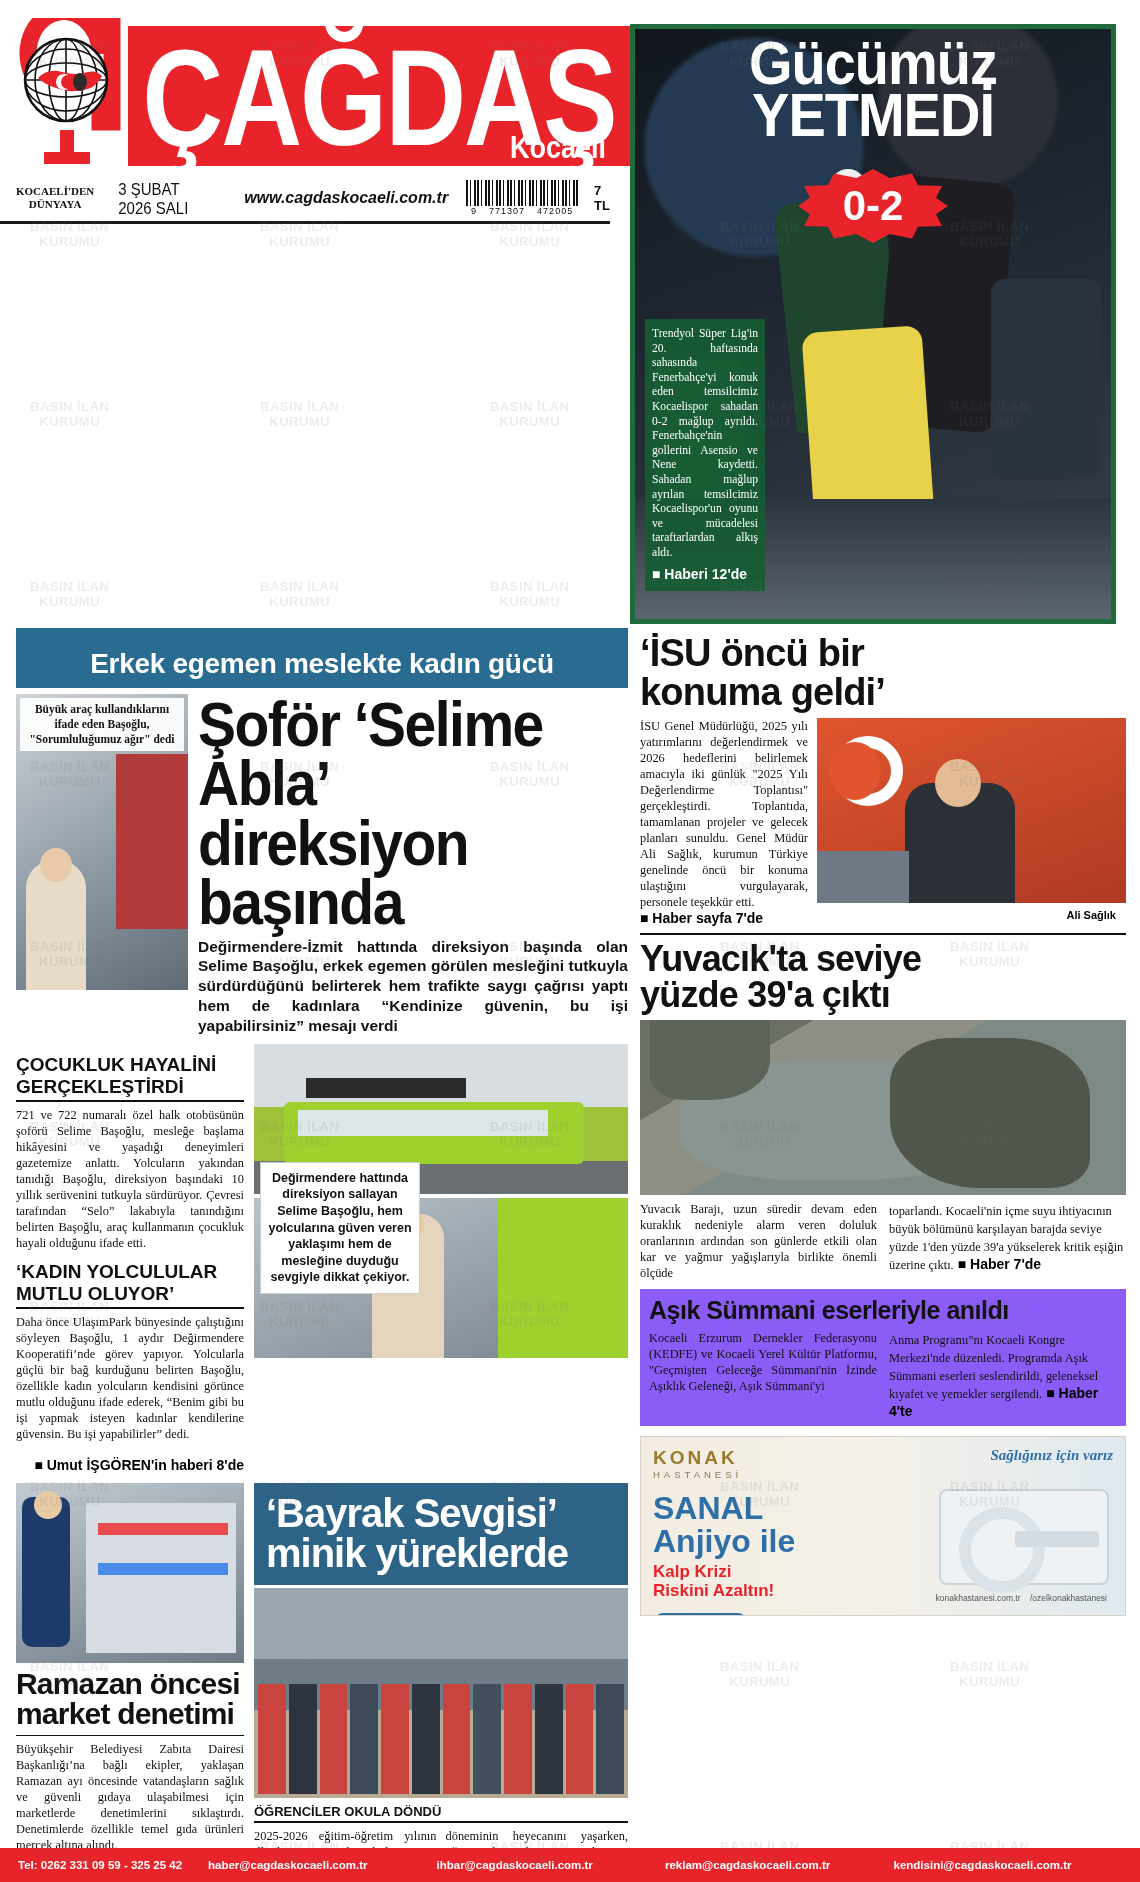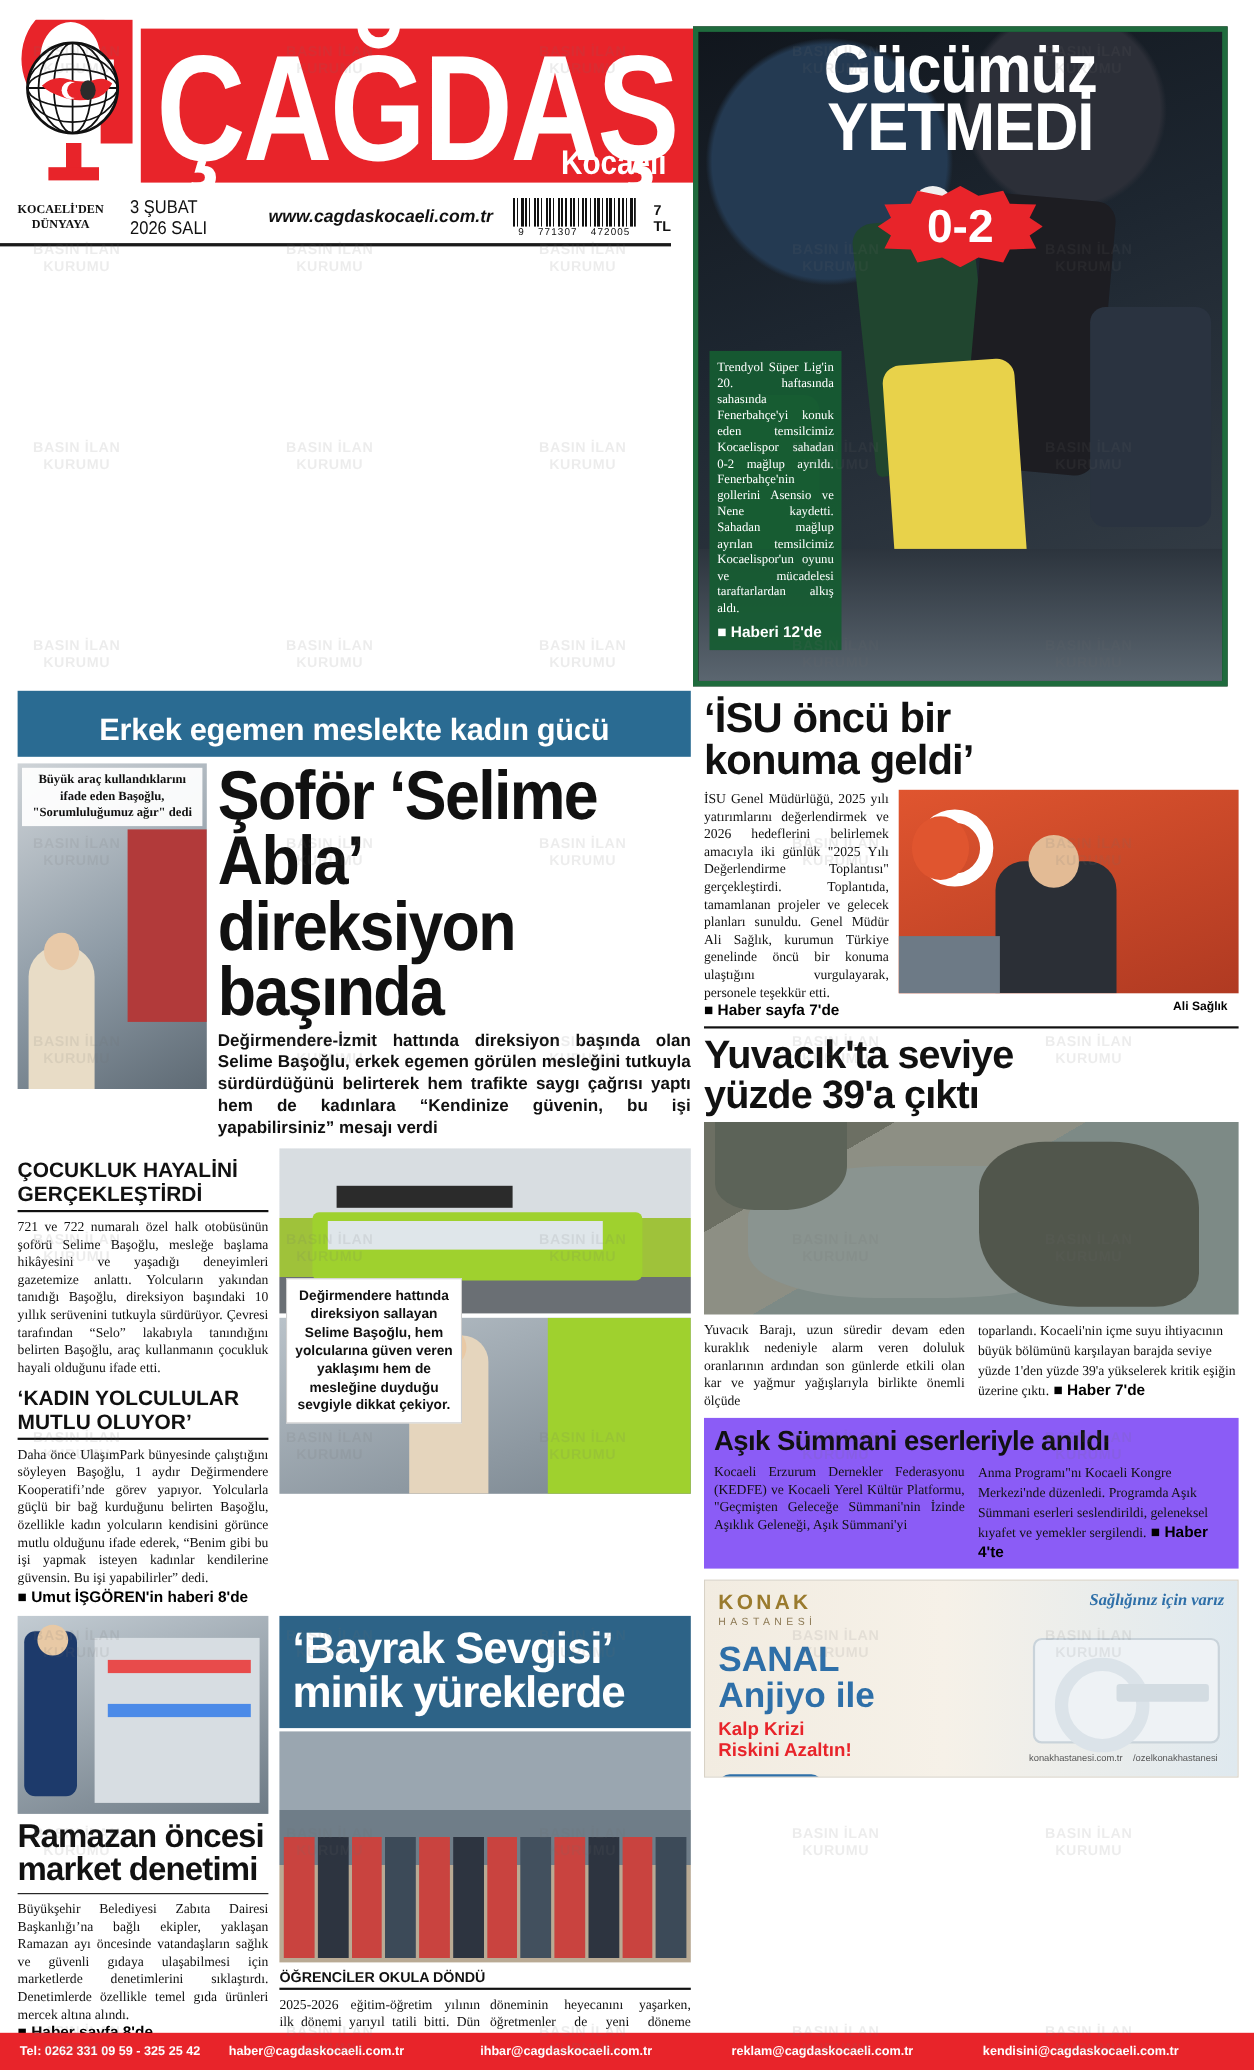--- a/index.html
+++ b/index.html
@@ -364,21 +364,21 @@
           <div class="deck">Değirmendere-İzmit hattında direksiyon başında olan Selime Başoğlu, erkek egemen görülen mesleğini tutkuyla sürdürdüğünü belirterek hem trafikte saygı çağrısı yaptı hem de kadınlara “Kendinize güvenin, bu işi yapabilirsiniz” mesajı verdi</div>
         </div>
       </div>
 
       <div class="triple">
         <div class="c1">
           <div class="sec-head">ÇOCUKLUK HAYALİNİ GERÇEKLEŞTİRDİ</div>
           <div class="body-text">721 ve 722 numaralı özel halk otobüsünün şoförü Selime Başoğlu, mesleğe başlama hikâyesini ve yaşadığı deneyimleri gazetemize anlattı. Yolcuların yakından tanıdığı Başoğlu, direksiyon başındaki 10 yıllık serüvenini tutkuyla sürdürüyor. Çevresi tarafından “Selo” lakabıyla tanındığını belirten Başoğlu, araç kullanmanın çocukluk hayali olduğunu ifade etti.</div>
           <div class="sec-head">‘KADIN YOLCULULAR MUTLU OLUYOR’</div>
           <div class="body-text">Daha önce UlaşımPark bünyesinde çalıştığını söyleyen Başoğlu, 1 aydır Değirmendere Kooperatifi’nde görev yapıyor. Yolcularla güçlü bir bağ kurduğunu belirten Başoğlu, özellikle kadın yolcuların kendisini görünce mutlu olduğunu ifade ederek, “Benim gibi bu işi yapmak isteyen kadınlar kendilerine güvensin. Bu işi yapabilirler” dedi.</div>
-          <div class="ref" style="margin-top:1px;">Umut İŞGÖREN'in haberi 8'de</div>
+          <div class="ref" style="margin-top:15px;text-align:right;">Umut İŞGÖREN'in haberi 8'de</div>
         </div>
         <div class="c2" style="position:relative;">
           <div class="photo" style="height:150px;background:linear-gradient(180deg,#d8dde1 0 42%,#9fc23a 42% 78%,#6a6f74 78%);">
             <div style="position:absolute;left:30px;top:58px;width:300px;height:62px;background:#9fd12e;border-radius:6px;"></div>
             <div style="position:absolute;left:44px;top:66px;width:250px;height:26px;background:#dfe6ea;"></div>
             <div style="position:absolute;left:52px;top:34px;width:160px;height:20px;background:#2b2b2b;"></div>
           </div>
           <div class="photo" style="height:160px;margin-top:4px;background:linear-gradient(160deg,#b9c2c9,#77838d);">
             <div style="position:absolute;left:118px;top:16px;width:72px;height:144px;background:#e5d5bd;border-radius:24px 24px 0 0;"></div>
             <div style="position:absolute;left:138px;top:10px;width:32px;height:34px;background:#e9c9a5;border-radius:50%;"></div>

